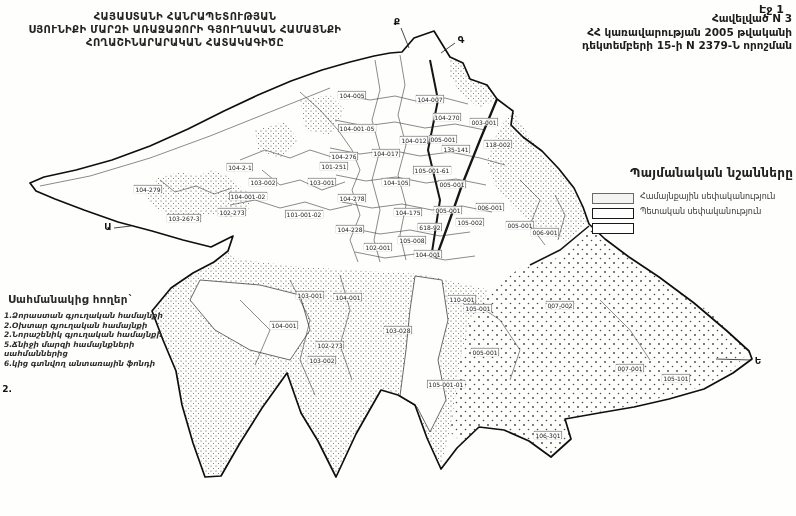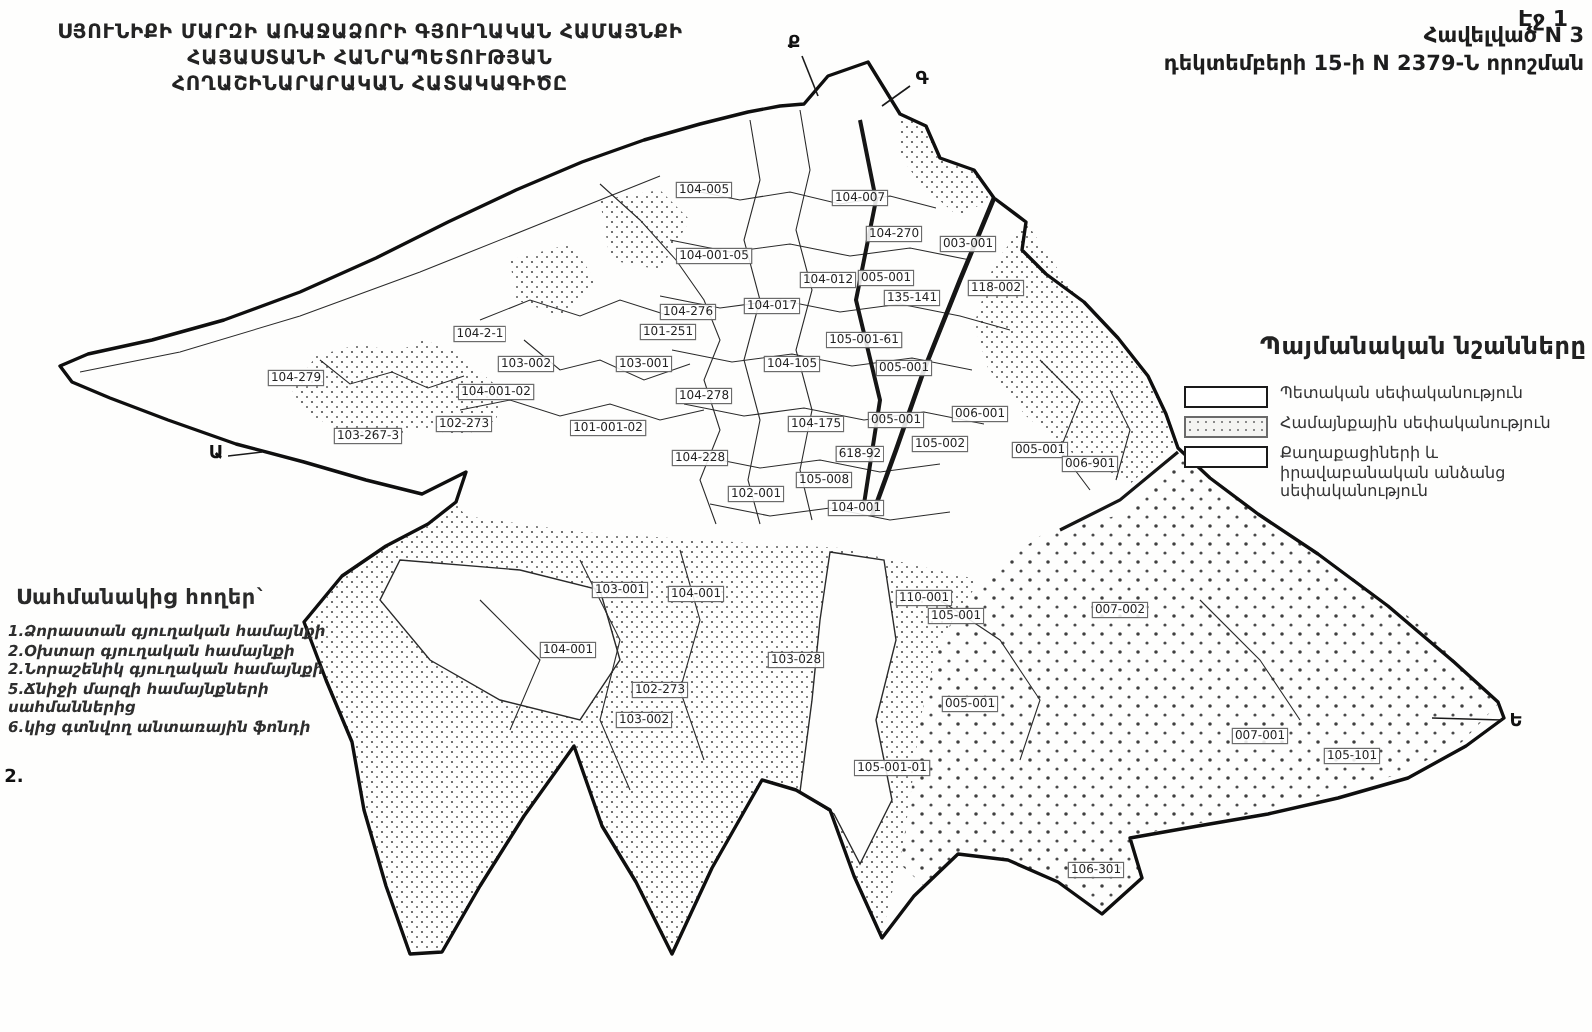--- a/index.html
+++ b/index.html
@@ -181,43 +181,43 @@
       <div class="bmark" style="left: 397px; top: 22px;">Ք</div>
       <div class="bmark" style="left: 461px; top: 40px;">Գ</div>
       <div class="bmark" style="left: 108px; top: 227px;">Ա</div>
       <div class="bmark" style="left: 758px; top: 361px;">Ե</div>
       <div class="bmark" style="left: 7px; top: 389px;">2.</div>
     </div>
 
   <div class="txt page-num">Էջ 1</div>
 
   <div class="txt title-block">
+    <div>ՀԱՅԱՍՏԱՆԻ ՀԱՆՐԱՊԵՏՈՒԹՅԱՆ</div>
     <div>ՍՅՈՒՆԻՔԻ ՄԱՐԶԻ ԱՌԱՋԱՁՈՐԻ ԳՅՈՒՂԱԿԱՆ ՀԱՄԱՅՆՔԻ</div>
-    <div>ՀԱՅԱՍՏԱՆԻ ՀԱՆՐԱՊԵՏՈՒԹՅԱՆ</div>
     <div>ՀՈՂԱՇԻՆԱՐԱՐԱԿԱՆ  ՀԱՏԱԿԱԳԻԾԸ</div>
   </div>
 
   <div class="txt annex-block">
     <div>Հավելված N 3</div>
+    <div>ՀՀ կառավարության 2005 թվականի</div>
     <div>դեկտեմբերի 15-ի N 2379-Ն որոշման</div>
   </div>
 
   <div class="txt legend">
     <div class="legend-title">Պայմանական նշանները</div>
     <div class="legend-row">
+      <span class="swatch dots"></span>
+      <span class="legend-label">Համայնքային սեփականություն</span>
+    </div>
+    <div class="legend-row">
       <span class="swatch"></span>
       <span class="legend-label">Պետական սեփականություն</span>
     </div>
     <div class="legend-row">
-      <span class="swatch dots"></span>
-      <span class="legend-label">Համայնքային սեփականություն</span>
-    </div>
-    <div class="legend-row">
       <span class="swatch"></span>
-      <span class="legend-label">Քաղաքացիների և իրավաբանական անձանց սեփականություն</span>
     </div>
   </div>
 
   <div class="txt adjacent">
     <div class="adjacent-title">Սահմանակից հողեր`</div>
     <div>
         <div class="adj-item">1.Ձորաստան գյուղական համայնքի</div>
         <div class="adj-item">2.Օխտար գյուղական համայնքի</div>
         <div class="adj-item">2.Նորաշենիկ գյուղական համայնքի</div>
         <div class="adj-item">5.Ճնիջի մարզի համայնքների սահմաններից</div>

